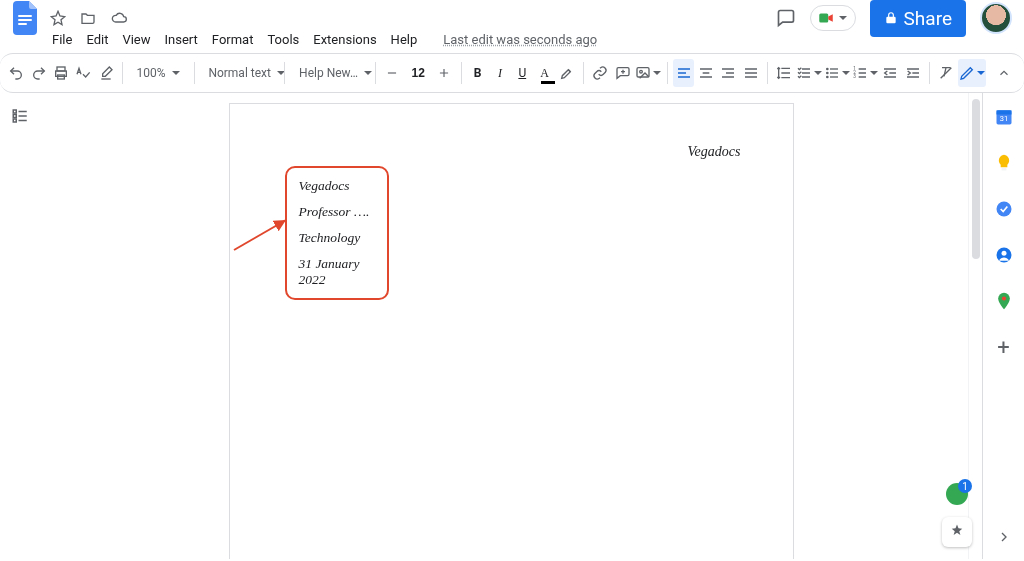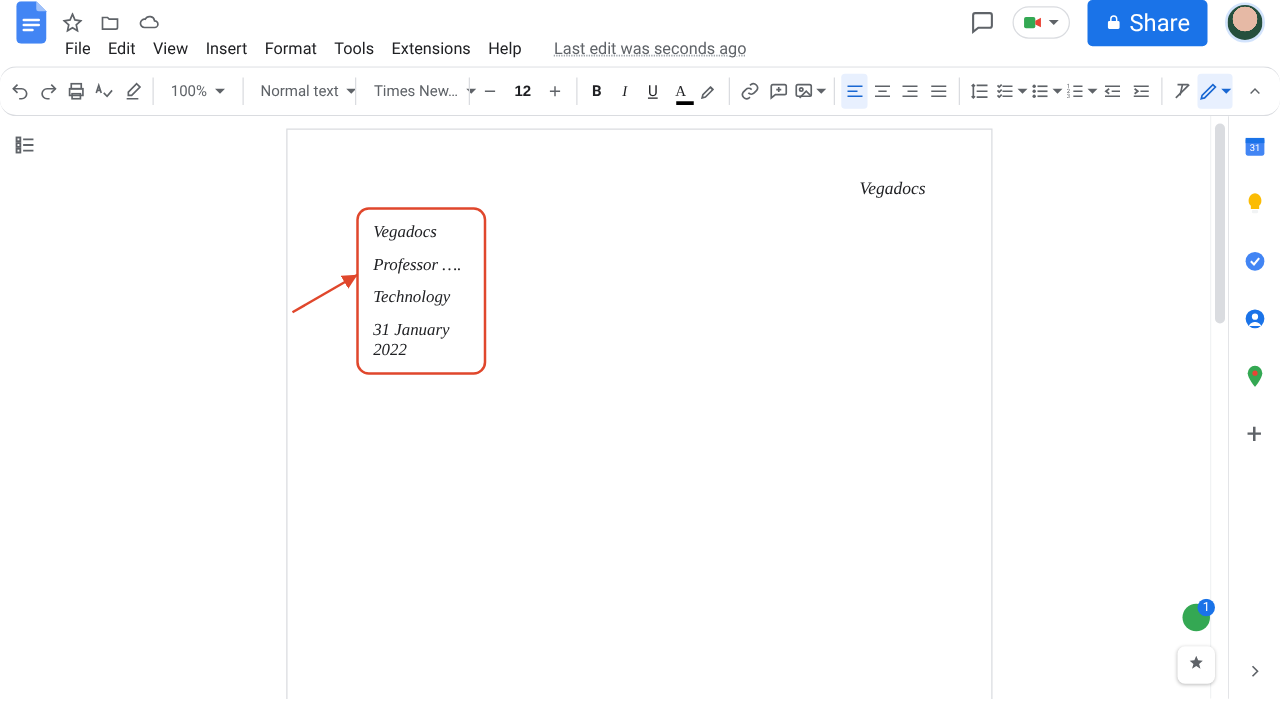--- a/index.html
+++ b/index.html
@@ -217,21 +217,21 @@
       <span>100%</span>
       <span class="caret"></span>
     </span>
   <span class="vr"></span>
   <span class="tb-wide" style="min-width:78px">
       <span>Normal text</span>
       <span class="caret"></span>
     </span>
   <span class="vr"></span>
   <span class="tb-wide" style="min-width:78px">
-      <span>Times New…</span>
+      <span>Help New…</span>
       <span class="caret"></span>
     </span>
   <span class="vr"></span>
   <span class="tb">
       <svg width="14" height="14" viewBox="0 0 24 24" stroke="#5f6368" stroke-width="2">
         <path d="M5 12h14"></path>
       </svg>
     </span>
   <input class="tb-input" value="12" style="">
   <span class="tb">

